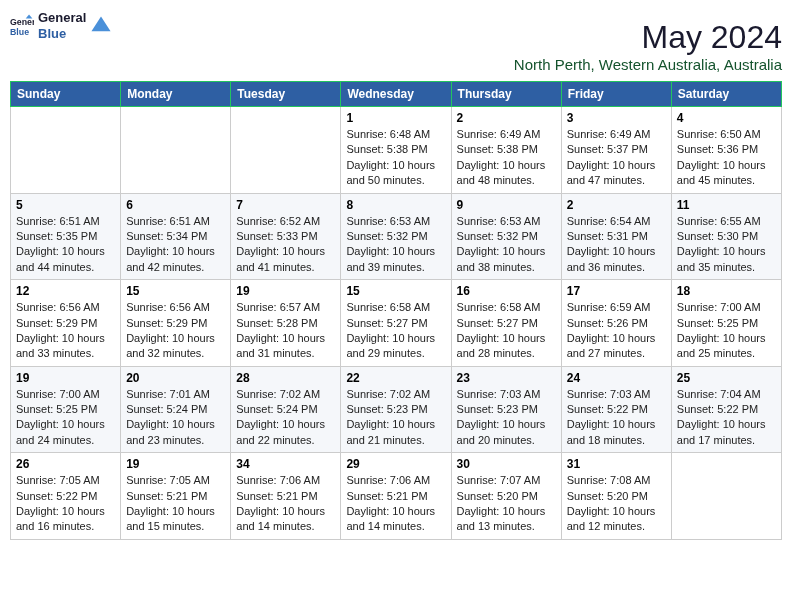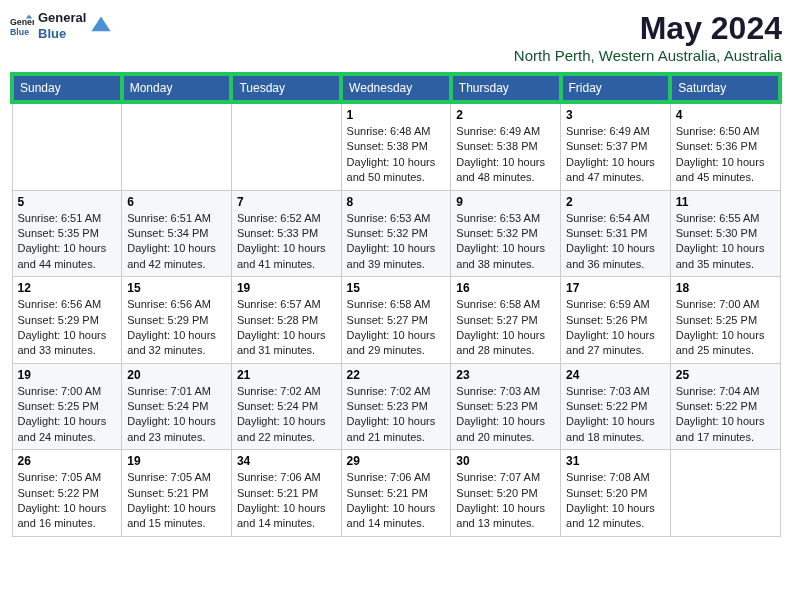--- a/index.html
+++ b/index.html
@@ -23,40 +23,41 @@
     }
     .logo-icon {
       width: 24px;
       height: 24px;
     }
     .title-block {
       text-align: right;
     }
     .main-title {
       font-size: 32px;
-      font-weight: bold;
+      font-weight: normal;
       color: #1a1a2e;
+      margin-top: 9px;
     }
     .subtitle {
       font-size: 15px;
       color: #14532d;
     }
     .calendar {
       width: 100%;
       border-collapse: collapse;
       font-size: 11px;
     }
     .calendar th {
       background-color: #2e5fa3;
       color: #fff;
       text-align: left;
       padding: 5px 6px;
       font-size: 12px;
-      font-weight: normal;
-      border: 4px solid #22c55e;
+      font-weight: bold;
+      border: 1px solid #22c55e;
     }
     .calendar td {
       vertical-align: top;
       padding: 4px 5px;
       border: 1px solid #ccc;
       width: calc(100% / 7);
       min-height: 80px;
       background: #fff;
     }
     .calendar tr:nth-child(even) td {
@@ -198,21 +199,21 @@
       <tr>
         <td>
           <div class="day-num">19</div>
           <div class="day-info">Sunrise: 7:00 AM<br>Sunset: 5:25 PM<br>Daylight: 10 hours<br>and 24 minutes.</div>
         </td>
         <td>
           <div class="day-num">20</div>
           <div class="day-info">Sunrise: 7:01 AM<br>Sunset: 5:24 PM<br>Daylight: 10 hours<br>and 23 minutes.</div>
         </td>
         <td>
-          <div class="day-num">21</div>
+          <div class="day-num">28</div>
           <div class="day-info">Sunrise: 7:02 AM<br>Sunset: 5:24 PM<br>Daylight: 10 hours<br>and 22 minutes.</div>
         </td>
         <td>
           <div class="day-num">22</div>
           <div class="day-info">Sunrise: 7:02 AM<br>Sunset: 5:23 PM<br>Daylight: 10 hours<br>and 21 minutes.</div>
         </td>
         <td>
           <div class="day-num">23</div>
           <div class="day-info">Sunrise: 7:03 AM<br>Sunset: 5:23 PM<br>Daylight: 10 hours<br>and 20 minutes.</div>
         </td>

